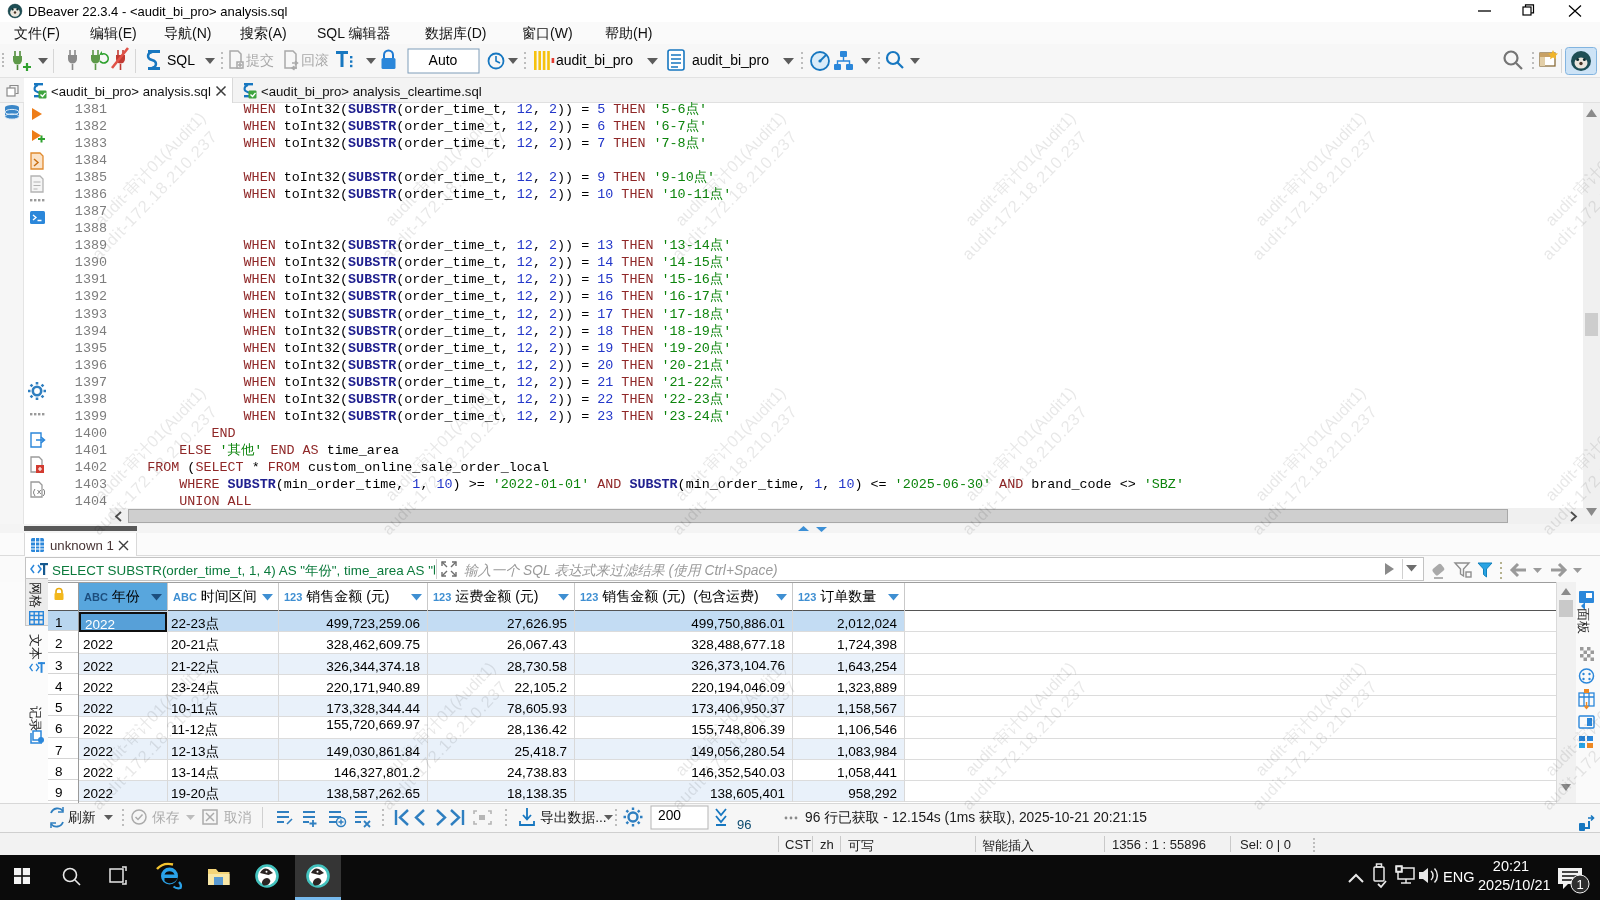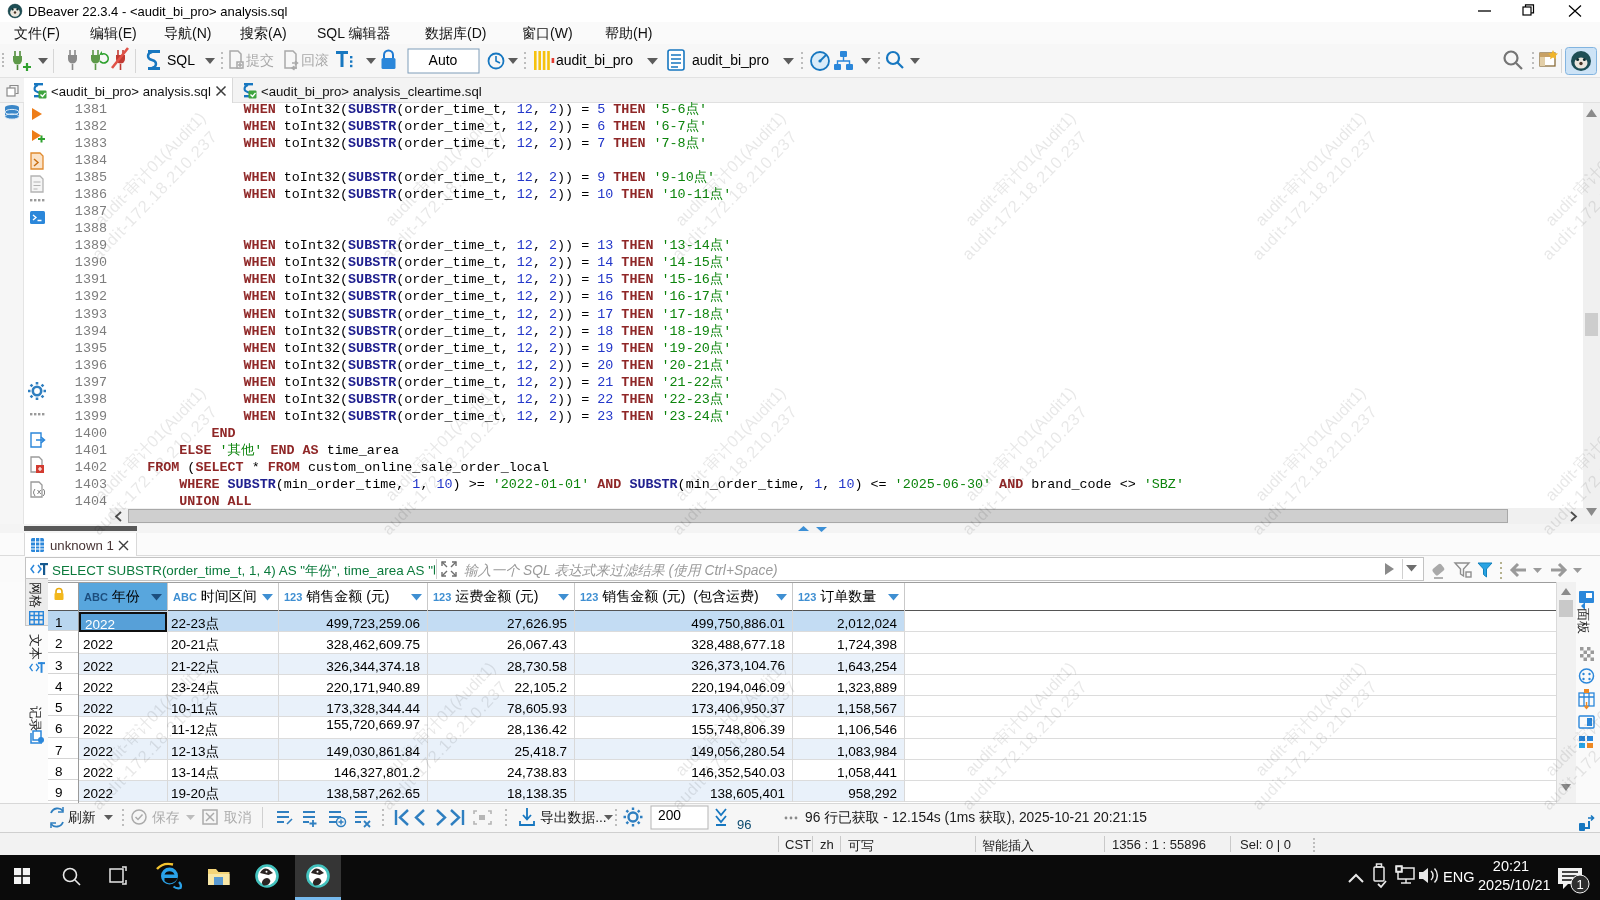--- a/index.html
+++ b/index.html
@@ -1,20 +1,20 @@
 <!DOCTYPE html>
 <html><head><meta charset="utf-8">
 <style>
 *{margin:0;padding:0;box-sizing:border-box}
 html,body{width:1600px;height:900px;overflow:hidden}
 #app{position:relative;width:1600px;height:900px;font-family:"Liberation Sans",sans-serif;background:#fff;overflow:hidden}
 .a{position:absolute}
 .cl{position:absolute;left:115px;white-space:pre;font:13.4px/17px "Liberation Mono",monospace;color:#000}
 .ln{position:absolute;left:48px;width:59px;text-align:right;font:13.4px/17px "Liberation Mono",monospace;color:#7d7d7d}
-.k{color:#8f2727;font-weight:bold}
+.k{color:#8f2727;font-weight:normal}
 .f{color:#20208f;font-weight:bold}
 .n{color:#2236c9}
 .s{color:#0c840c}
 .hdrcell{position:absolute;top:583px;height:27px;font-size:14px;color:#000;white-space:nowrap}
 .pfx{color:#2f7cc4;font-weight:bold;font-size:11px;letter-spacing:0px}
 .cell{position:absolute;font-size:13.5px;color:#000;white-space:nowrap;line-height:21px}
 .num{text-align:right}
 .vline{position:absolute;background:#c9c9c9}
 .menu{position:absolute;top:25px;font-size:14px;color:#111;white-space:nowrap}
 .sb-item{position:absolute;top:837px;font-size:13px;color:#222;white-space:nowrap}

